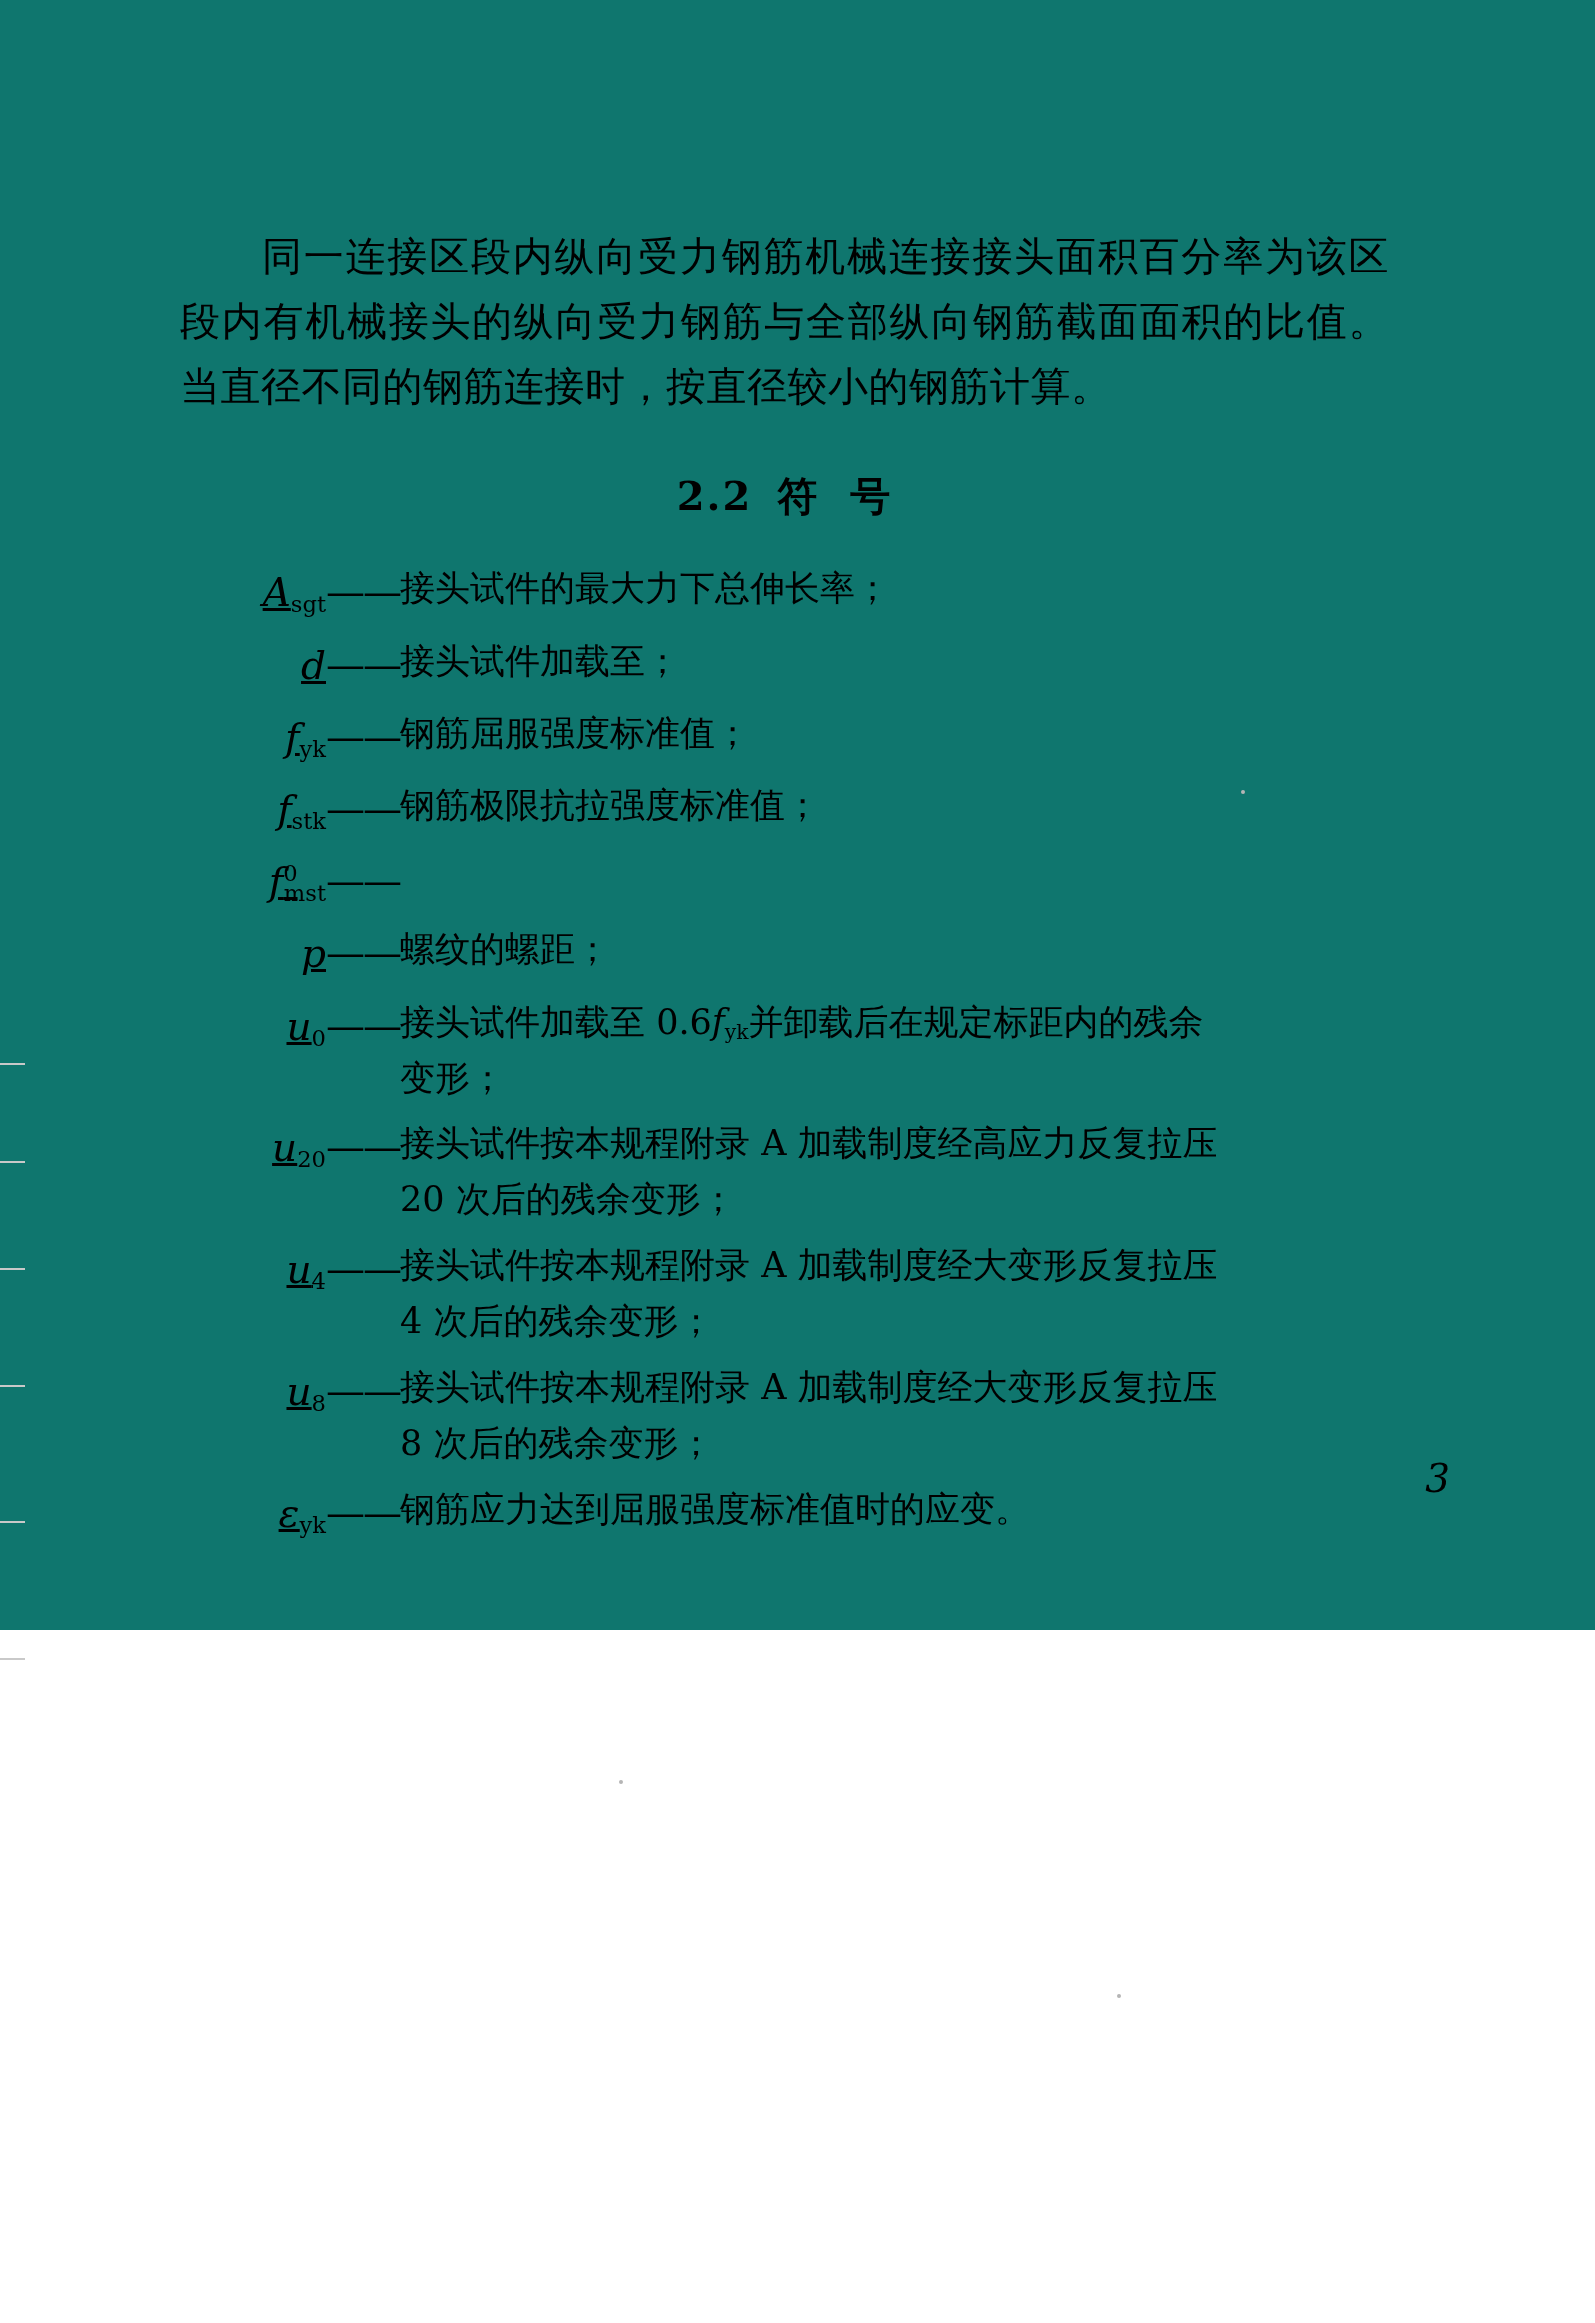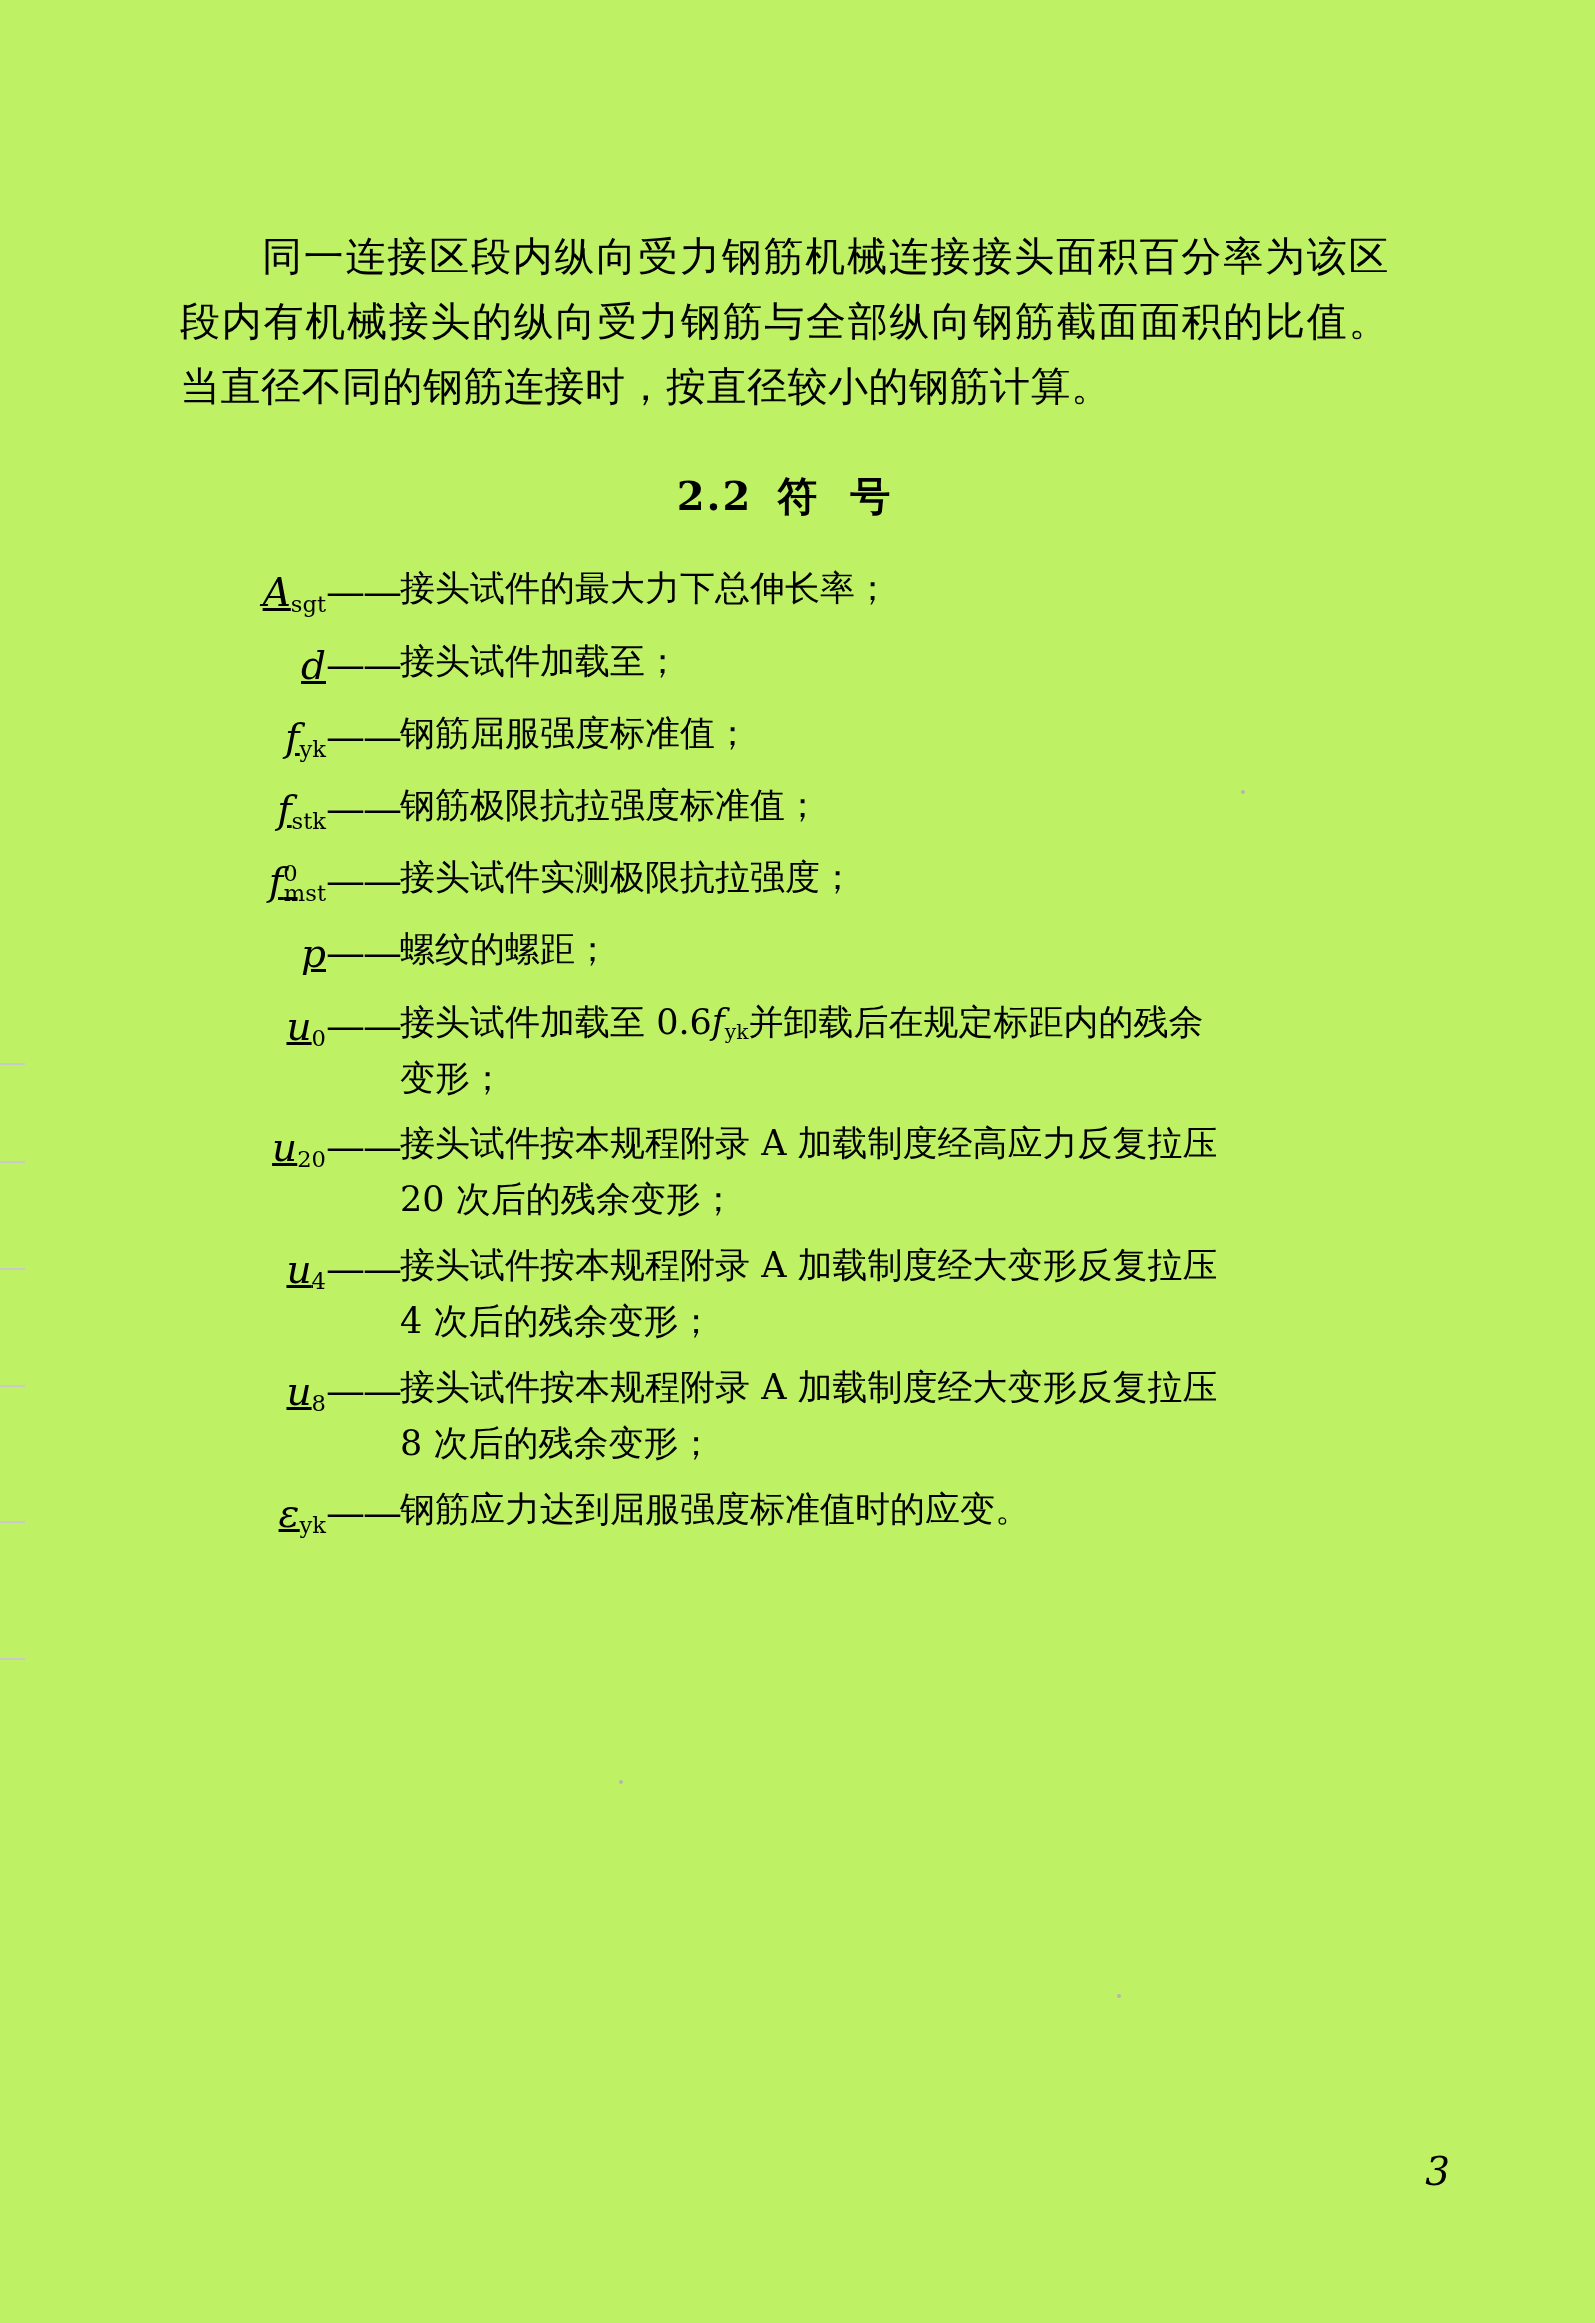--- a/index.html
+++ b/index.html
@@ -12,22 +12,22 @@
     height: 2323px;
     position: relative;
     font-family: "DejaVu Serif", "Liberation Serif", serif;
     color: #000000;
     overflow: hidden;
   }
   .page {
     position: absolute;
     left: 0; top: 0;
     width: 1596px;
-    height: 2323px;
-    background: #bef264;
+    height: 1630px;
+    background: #0f766e;
   }
   
   .edge-mark {
     position: absolute;
     left: 0;
     width: 25px;
     height: 2px;
     background: #c9c9c9;
   }
   .content {
@@ -175,21 +175,20 @@
 
       <div class="sym-row">
         <div class="sym-key"><span>f</span><sub>stk</sub></div>
         <div class="sym-dash">——</div>
         <div class="sym-text"><span>钢筋极限抗拉强度标准值；</span></div>
       </div>
 
       <div class="sym-row">
         <div class="sym-key"><span>f</span><sup>0</sup><sub style="margin-left:-13.7px;">mst</sub></div>
         <div class="sym-dash">——</div>
-        <div class="sym-text"><span>接头试件实测极限抗拉强度；</span></div>
       </div>
 
       <div class="sym-row">
         <div class="sym-key"><span>p</span></div>
         <div class="sym-dash">——</div>
         <div class="sym-text"><span>螺纹的螺距；</span></div>
       </div>
 
       <div class="sym-row">
         <div class="sym-key"><span>u</span><sub>0</sub></div>

